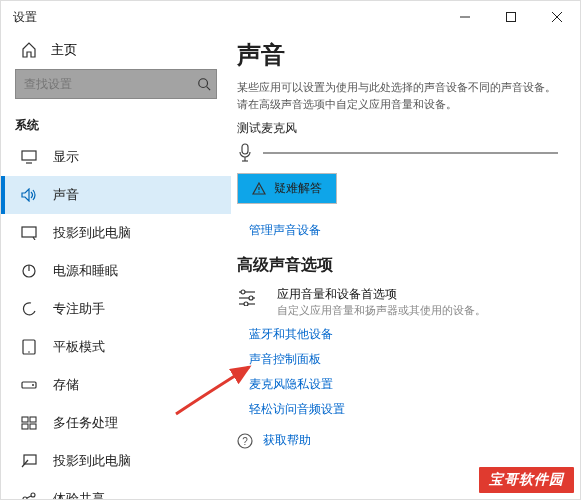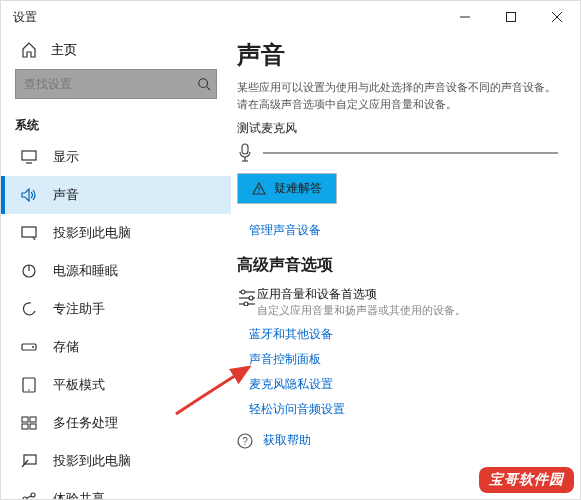--- a/index.html
+++ b/index.html
@@ -30,29 +30,29 @@
   .content { flex:1; padding: 6px 22px 0 6px; overflow:hidden; color:#222; }
   .h1 { font-size: 24px; font-weight: 600; margin-bottom: 8px; }
   .desc { font-size: 11px; color:#555; line-height: 1.5; margin-bottom: 8px; }
   .sub { font-size: 12px; margin: 6px 0 6px 0; }
   .mic-row { display:flex; align-items:center; gap:10px; margin-bottom: 10px; }
   .mic-row .micicon { color:#444; }
   .mic-bar { flex:1; height:2px; background:#999; position:relative; }
   .tshoot { display:inline-flex; align-items:center; gap:8px; border:1px solid #bbb; background:#0ea5e9; padding:6px 14px; font-size:12px; margin-bottom:10px; }
   .link { color:#0066cc; font-size:12px; display:block; margin:8px 12px; }
   .h2 { font-size:16px; font-weight:600; margin: 16px 0 10px 0; }
-  .opt-row { display:flex; gap:0; align-items:flex-start; }
+  .opt-row { display:flex; gap:20px; align-items:flex-start; }
   .opt-row .oicon { margin-top:2px; color:#333; }
   .opt-title { font-size:12px; color:#111; }
   .opt-desc { font-size:11px; color:#888; }
   .help-row { display:flex; align-items:center; gap:10px; margin-top:14px; }
   
   .arrow { position:absolute; left:170px; top:358px; pointer-events:none; }
   
-  .watermark { position:absolute; right:6px; bottom:6px; background:#e03a2f; color:#fff; font-size:14px; font-weight:700; padding:4px 10px; border-radius:8px; font-style:italic; letter-spacing:1px; }
+  .watermark { position:absolute; right:6px; bottom:6px; background:#e03a2f; color:#fff; font-size:14px; font-weight:700; padding:4px 10px; border-radius:1px; font-style:italic; letter-spacing:1px; }
   svg { display:block; }
 </style>
 </head>
 <body>
 
 <div class="window">
 
   <div class="titlebar">
     <div class="titlebar-title">设置</div>
     <div class="winctrls">
@@ -145,36 +145,36 @@
           <span class="icon">
               <svg width="16" height="16" viewBox="0 0 16 16">
                 <path d="M10 2 A6 6 0 1 0 14 10" fill="none" stroke="#333" stroke-width="1.2"></path>
               </svg>
             </span>
           <span>专注助手</span>
         </div>
 
         <div class="nav-item">
           <span class="icon">
+              <svg width="14" height="16" viewBox="0 0 14 16">
+                <rect x="1" y="1" width="12" height="14" rx="1" fill="none" stroke="#333" stroke-width="1.2"></rect>
+                <circle cx="7" cy="13" r="0.8" fill="#333"></circle>
+              </svg>
+            </span>
+          <span>平板模式</span>
+        </div>
+
+        <div class="nav-item">
+          <span class="icon">
               <svg width="16" height="12" viewBox="0 0 16 12">
                 <rect x="1" y="3" width="14" height="6" rx="1" fill="none" stroke="#333" stroke-width="1.2"></rect>
                 <circle cx="12" cy="6" r="1" fill="#333"></circle>
               </svg>
             </span>
           <span>存储</span>
-        </div>
-
-        <div class="nav-item">
-          <span class="icon">
-              <svg width="14" height="16" viewBox="0 0 14 16">
-                <rect x="1" y="1" width="12" height="14" rx="1" fill="none" stroke="#333" stroke-width="1.2"></rect>
-                <circle cx="7" cy="13" r="0.8" fill="#333"></circle>
-              </svg>
-            </span>
-          <span>平板模式</span>
         </div>
 
         <div class="nav-item">
           <span class="icon">
               <svg width="16" height="14" viewBox="0 0 16 14">
                 <rect x="1" y="1" width="6" height="5" fill="none" stroke="#333" stroke-width="1.1"></rect>
                 <rect x="9" y="1" width="6" height="5" fill="none" stroke="#333" stroke-width="1.1"></rect>
                 <rect x="1" y="8" width="6" height="5" fill="none" stroke="#333" stroke-width="1.1"></rect>
                 <rect x="9" y="8" width="6" height="5" fill="none" stroke="#333" stroke-width="1.1"></rect>
               </svg>

